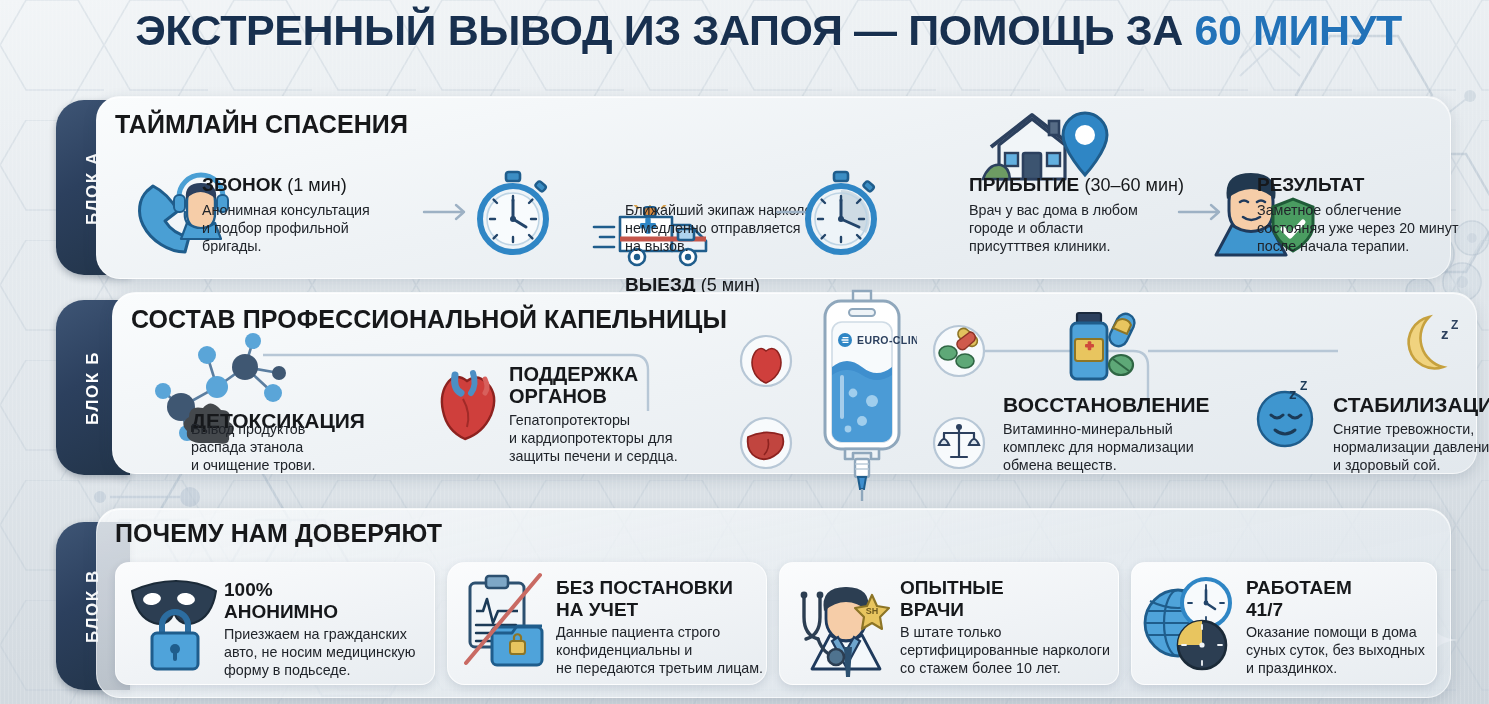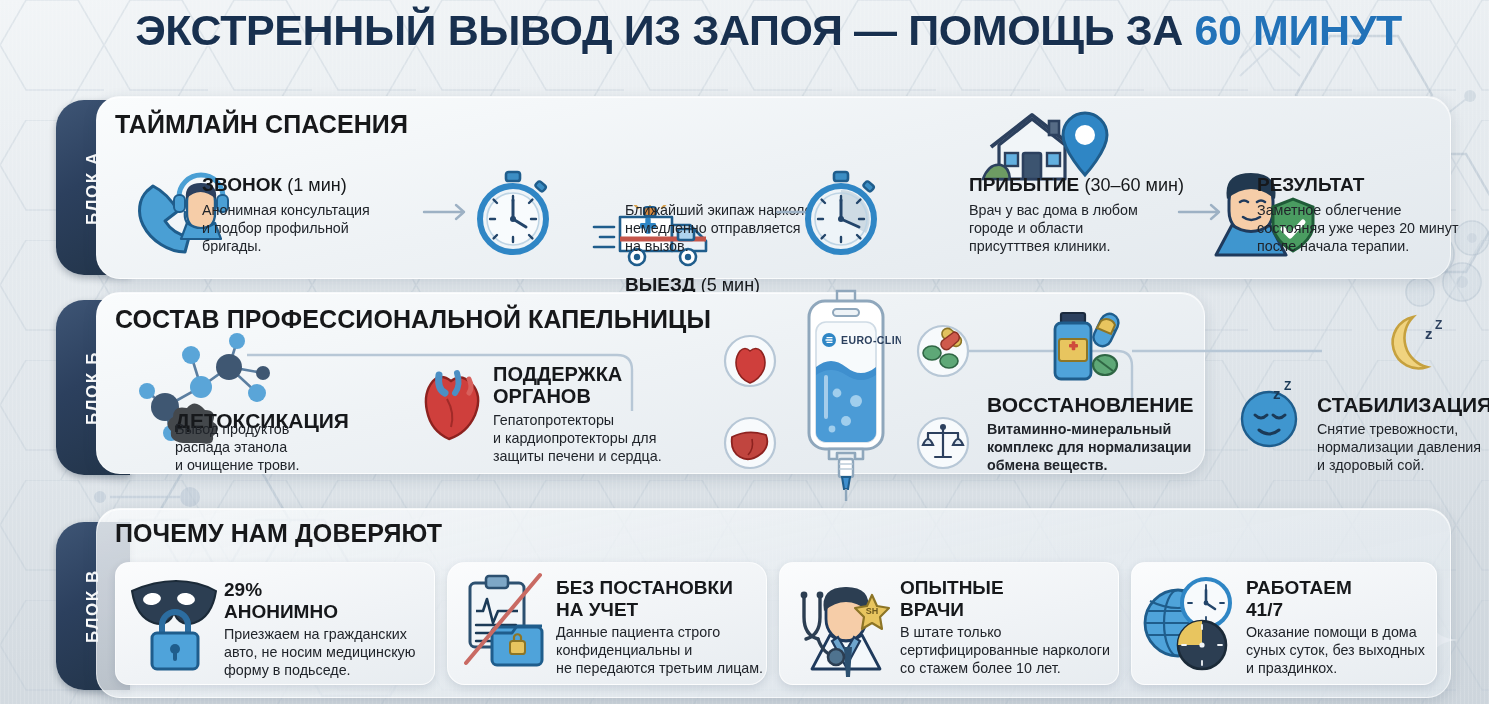--- a/index.html
+++ b/index.html
@@ -355,21 +355,21 @@
     </div>
     <div class="body-txt abs" style="left:1160px; top:104px; width:250px;">Заметное облегчение
 состояняя уже через 20 минут
 после начала терапии.</div>
   </div>
 
   <div class="block-tab" style="left:56px; top:300px; height:175px;">
     <span>БЛОК Б</span>
   </div>
 
-  <div class="panel solid" style="left:96px; top:292px; width:1109px; height:182px;">
+  <div class="panel solid" style="left:112px; top:292px; width:1365px; height:182px;">
     <div class="panel-heading" style="left:18px; top:12px;">СОСТАВ ПРОФЕССИОНАЛЬНОЙ КАПЕЛЬНИЦЫ</div>
 
     <svg class="abs" style="left:0; top:0; width:1355px; height:182px;" viewBox="0 0 1355 182">
       <g fill="none" stroke="#b7c7d6" stroke-width="2.4">
         <path d="M150 62 H520 Q535 62 535 77 V118"></path>
         <path d="M820 58 H1020 Q1035 58 1035 73 V118"></path>
         <path d="M1035 58 H1225"></path>
       </g>
     </svg>
 
@@ -482,21 +482,21 @@
         <rect x="26.7" y="32.3" width="3.6" height="9" rx="1"></rect>
       </g>
       <rect x="52" y="4" width="18" height="34" rx="9" transform="rotate(26 61 21)" fill="#4fa3da" stroke="#1f5d8c" stroke-width="2.4"></rect>
       <path d="M61 4 a9 9 0 0 1 8 13 l-10 19 a9 9 0 0 1 -14 -10 Z" transform="rotate(0 0 0)" fill="none"></path>
       <path d="M54 14 l16 8" stroke="#1f5d8c" stroke-width="2.2"></path>
       <path d="M56 12 a9 9 0 0 1 14 4 l-4 9 l-14 -6 Z" fill="#e8c55f" stroke="#8d7526" stroke-width="2"></path>
       <ellipse cx="60" cy="56" rx="12" ry="10" fill="#5ea877" stroke="#2f6644" stroke-width="2.2"></ellipse>
       <path d="M52 50 l16 12" stroke="#2f6644" stroke-width="2"></path>
     </svg>
     <div class="h-strong abs" style="left:890px; top:100px; font-size:21px;">ВОССТАНОВЛЕНИЕ</div>
-    <div class="body-txt abs" style="left:890px; top:127px; width:250px;font-weight:bold;">Витаминно-минеральный
+    <div class="body-txt abs" style="left:890px; top:127px; width:250px;">Витаминно-минеральный
 комплекс для нормализации
 обмена веществ.</div>
 
     <svg class="abs" style="left:1282px; top:18px; width:74px; height:68px;" viewBox="0 0 74 68">
       <path d="M34 6 a26 26 0 1 0 14 50 a30 30 0 0 1 -14 -50 Z" fill="#f0d37f" stroke="#c6a13e" stroke-width="2.6"></path>
       <text x="46" y="28" font-family="Liberation Sans, sans-serif" font-size="15" font-weight="700" fill="#2c405e">z</text>
       <text x="56" y="18" font-family="Liberation Sans, sans-serif" font-size="12" font-weight="700" fill="#2c405e">Z</text>
     </svg>
     <svg class="abs" style="left:1138px; top:86px; width:76px; height:72px;" viewBox="0 0 76 72">
       <circle cx="34" cy="40" r="27" fill="#3f96cf" stroke="#1f5d8c" stroke-width="2.4"></circle>
@@ -524,21 +524,21 @@
     <div class="mini-card" style="left:18px; top:53px; width:320px; height:123px;">
       <svg class="abs" style="left:10px; top:10px; width:94px; height:100px;" viewBox="0 0 94 100">
         <path d="M6 18 q22 -10 44 -10 q22 0 40 10 q-4 26 -22 32 q-14 4 -20 -10 q-6 14 -20 10 Q10 44 6 18 Z" fill="#2c3e52" stroke="#1b2a38" stroke-width="2"></path>
         <ellipse cx="26" cy="26" rx="9" ry="6" fill="#ffffff" transform="rotate(-8 26 26)"></ellipse>
         <ellipse cx="60" cy="26" rx="9" ry="6" fill="#ffffff" transform="rotate(8 60 26)"></ellipse>
         <path d="M36 62 v-10 a13 13 0 0 1 26 0 v10" fill="none" stroke="#2c6da0" stroke-width="6"></path>
         <rect x="26" y="60" width="46" height="36" rx="5" fill="#4fa3da" stroke="#1f5d8c" stroke-width="3"></rect>
         <circle cx="49" cy="76" r="5" fill="#1f5d8c"></circle>
         <path d="M49 78 v8" stroke="#1f5d8c" stroke-width="4" stroke-linecap="round"></path>
       </svg>
-      <div class="h-strong abs" style="left:108px; top:16px; white-space:pre-line; line-height:1.14;">29%
+      <div class="h-strong abs" style="left:108px; top:16px; white-space:pre-line; line-height:1.14;">100%
 АНОНИМНО</div>
       <div class="body-txt abs" style="left:108px; top:62px; width:210px;">Приезжаем на гражданских
 авто, не носим медицинскую
 форму в подьседе.</div>
     </div>
 
     <div class="mini-card" style="left:350px; top:53px; width:320px; height:123px;border-radius:18px;">
       <svg class="abs" style="left:10px; top:8px; width:94px; height:104px;" viewBox="0 0 94 104">
         <rect x="12" y="12" width="54" height="64" rx="5" fill="#f2f6f9" stroke="#2c5070" stroke-width="3"></rect>
         <rect x="28" y="5" width="22" height="12" rx="3" fill="#7ea7c6" stroke="#2c5070" stroke-width="2.6"></rect>

